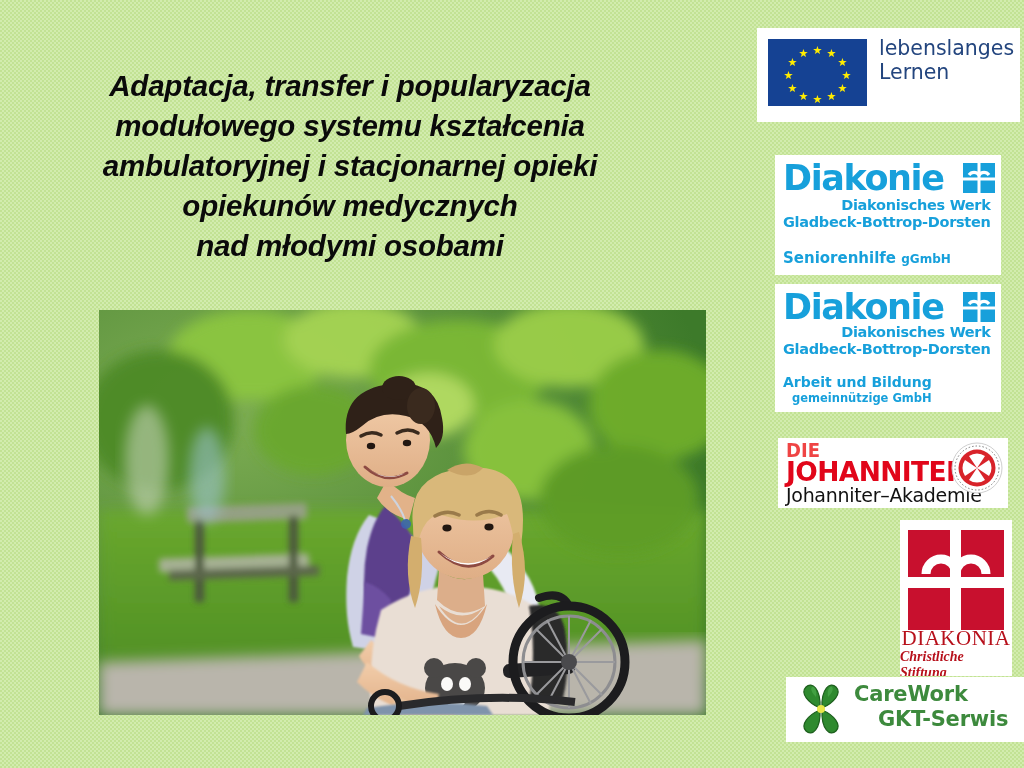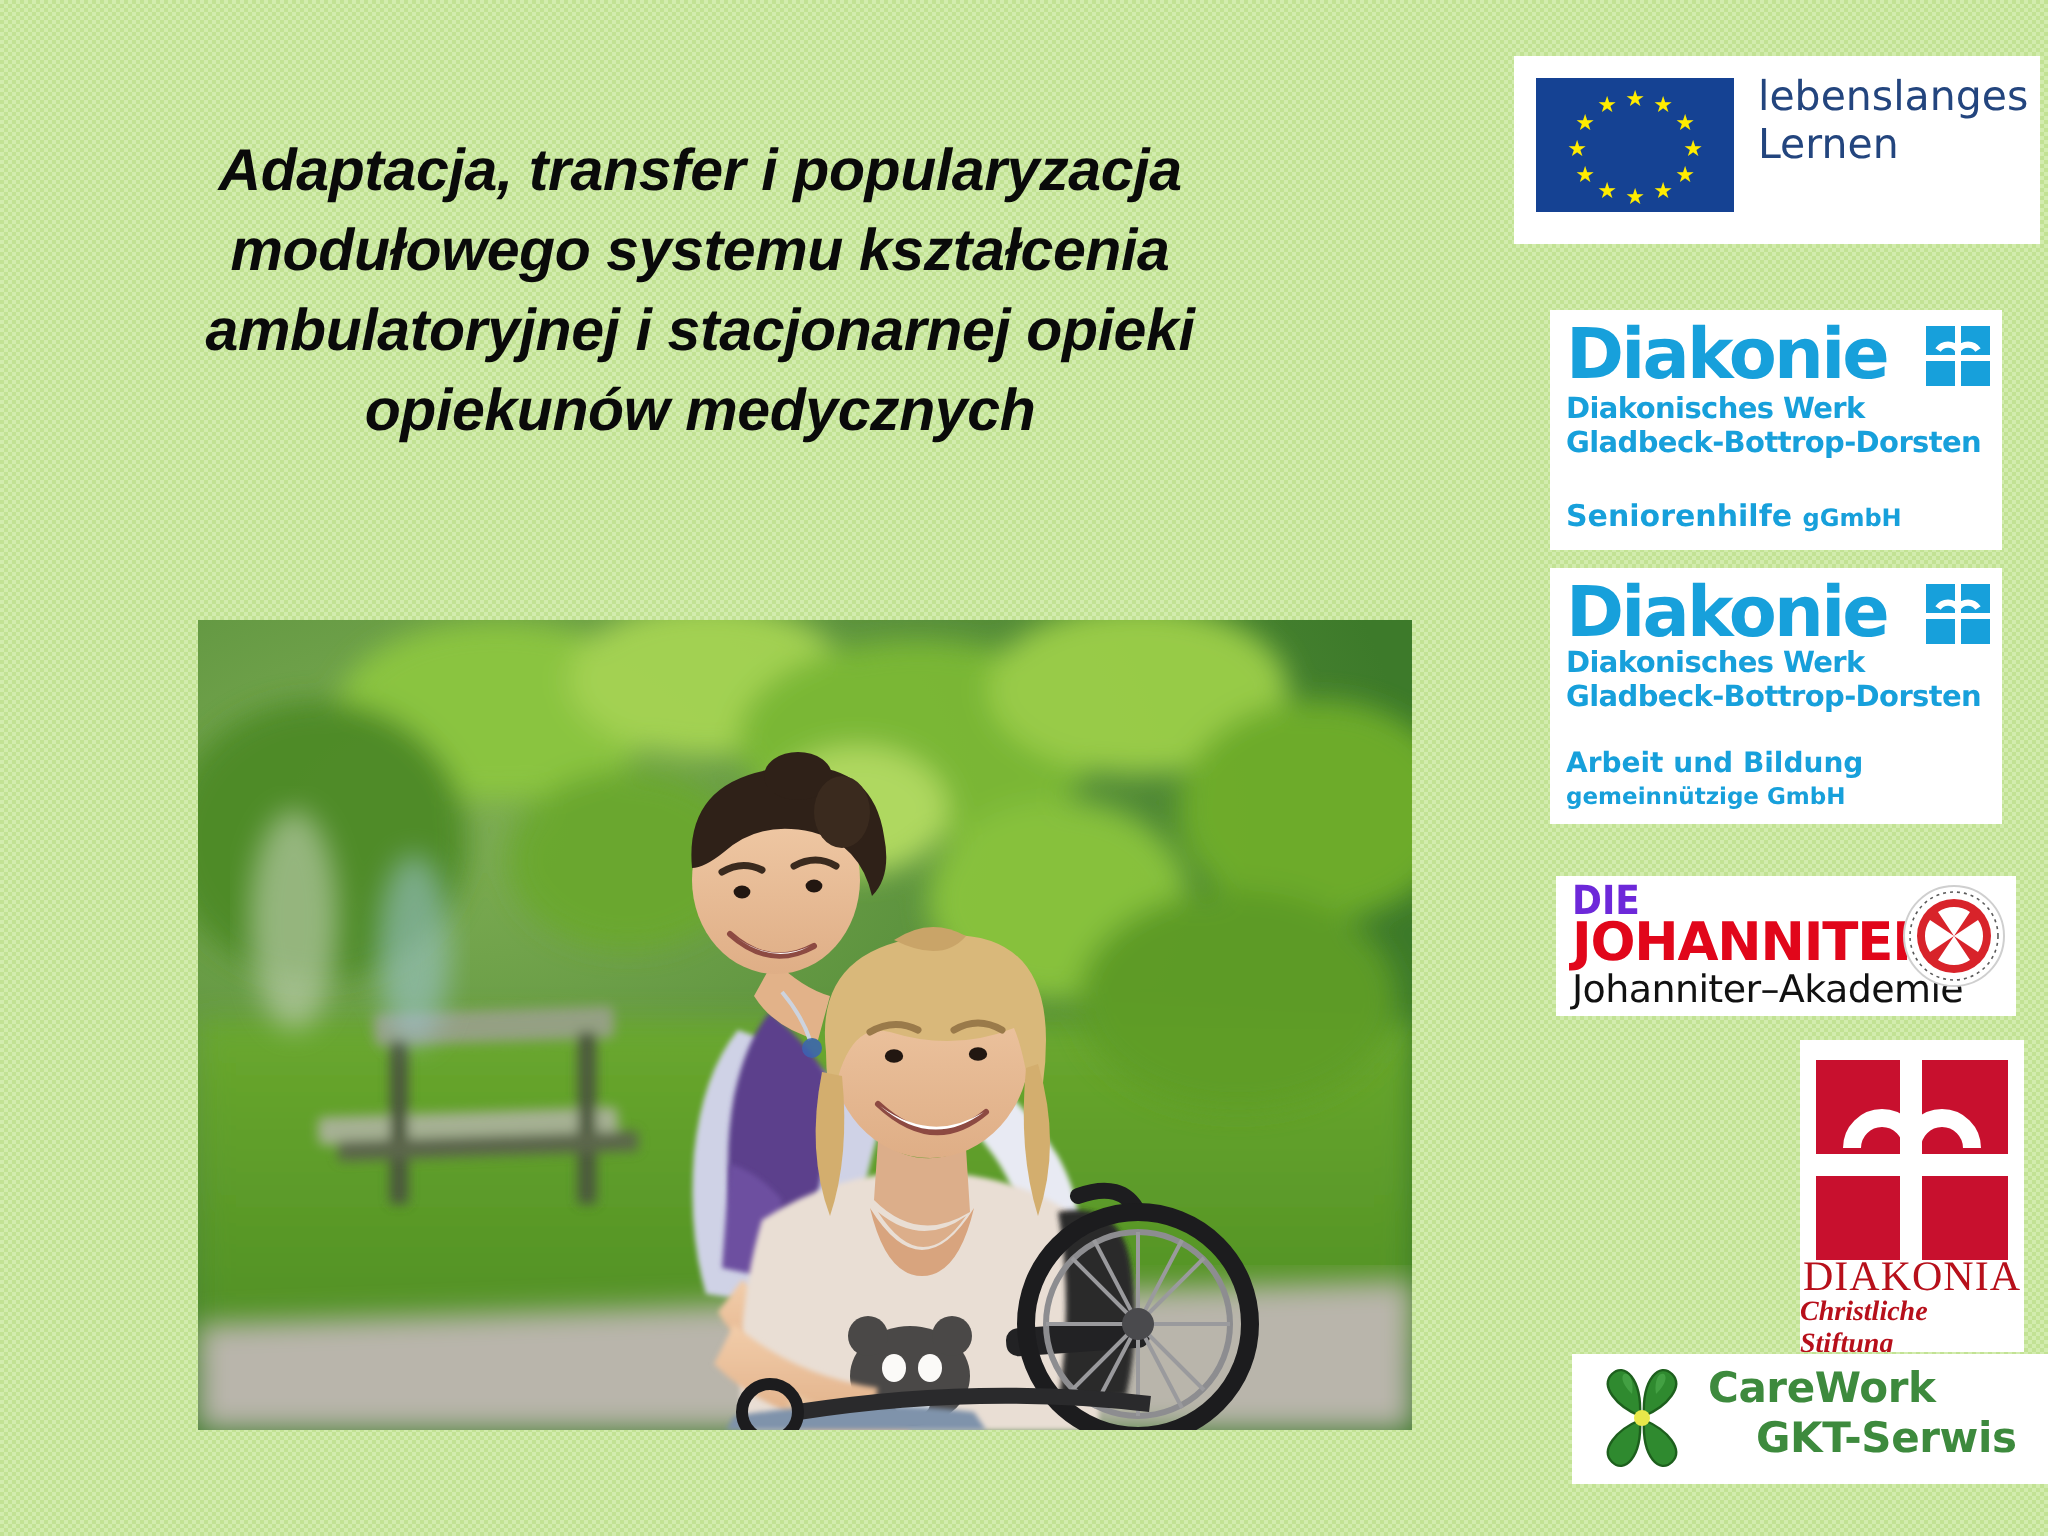--- a/index.html
+++ b/index.html
@@ -72,21 +72,21 @@
     width: 11px; height: 11px; text-align: center;
   }
   #logo-eu .eu-text {
     position: absolute; left: 122px; top: 8px;
     font-size: 20.5px; line-height: 24px; color: #23457e;
     font-family: "DejaVu Sans", sans-serif; letter-spacing: 0px;
   }
   #logo-eu .eu-text span { display: block; white-space: nowrap; }
 
   
-  .logo-diakonie { left: 775px; width: 226px; }
+  .logo-diakonie { left: 775px; width: 226px; text-align: right; }
   #logo-diakonie-senior { top: 155px; height: 120px; }
   #logo-diakonie-arbeit { top: 284px; height: 128px; }
   .dk-word {
     position: absolute; left: 8px; top: 4px;
     font-size: 35px; line-height: 38px; font-weight: bold;
     color: #17a0db; letter-spacing: -1.4px;
     font-family: "DejaVu Sans", sans-serif;
   }
   .dk-mark {
     position: absolute; right: 6px; top: 8px; width: 32px; height: 30px;
@@ -107,21 +107,21 @@
   #logo-diakonie-senior .dk-unit { bottom: 8px; font-size: 15px; }
   #logo-diakonie-senior .dk-unit .small { font-size: 12px; }
   #logo-diakonie-arbeit .dk-sub { top: 40px; }
   #logo-diakonie-arbeit .dk-unit { bottom: 6px; font-size: 14px; line-height: 16px; }
   #logo-diakonie-arbeit .dk-unit .small { font-size: 11.5px; display: block; }
 
   
   #logo-johanniter { left: 778px; top: 438px; width: 230px; height: 70px; }
   #joh-die {
     position: absolute; left: 8px; top: 2px;
-    font-size: 20px; line-height: 21px; font-weight: bold; color: #6d28d9;
+    font-size: 20px; line-height: 21px; font-weight: bold; color: #ef4444;
     font-family: "DejaVu Sans", sans-serif; font-stretch: condensed;
     letter-spacing: 0px;
   }
   #joh-name {
     position: absolute; left: 8px; top: 20px;
     font-size: 26.5px; line-height: 28px; font-weight: bold; color: #e1061a;
     font-family: "DejaVu Sans", sans-serif; letter-spacing: -0.6px;
   }
   #joh-akad {
     position: absolute; left: 8px; top: 47px;
@@ -168,20 +168,21 @@
 </head>
 <body>
 
 <div id="slide">
 
   <div id="title">
     <span class="tline">Adaptacja, transfer i popularyzacja</span>
     <span class="tline">modułowego systemu kształcenia</span>
     <span class="tline">ambulatoryjnej i stacjonarnej opieki</span>
     <span class="tline">opiekunów medycznych</span>
+    <span class="tline">nad młodymi osobami</span>
   </div>
 
   <div id="photo">
     <svg viewBox="0 0 607 405" preserveAspectRatio="none">
       <defs>
         <radialGradient id="blurA" cx="0.2" cy="0.25" r="0.8">
           <stop offset="0%" stop-color="#7fae54"></stop>
           <stop offset="100%" stop-color="#3d7a2a"></stop>
         </radialGradient>
         <linearGradient id="grassG" x1="0" y1="0" x2="0" y2="1">

